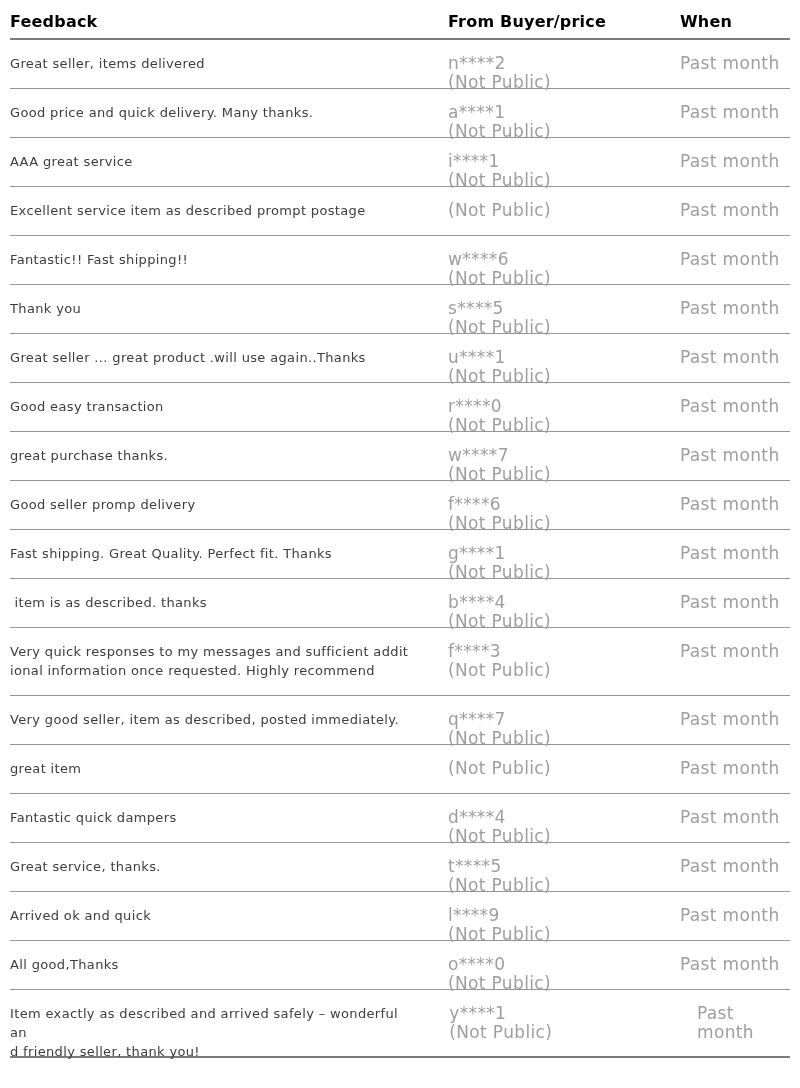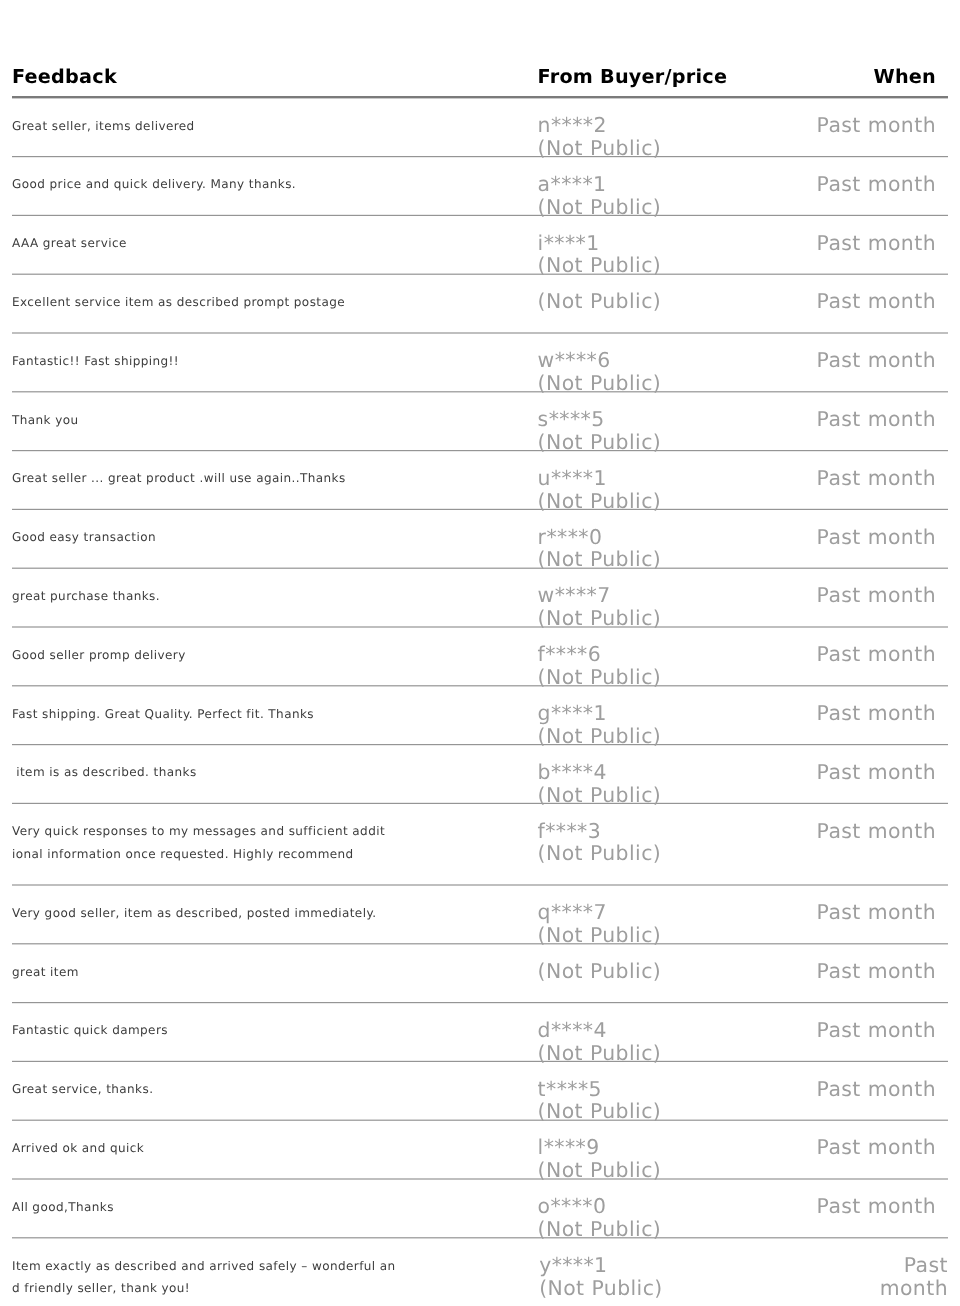--- a/index.html
+++ b/index.html
@@ -14,43 +14,42 @@
     width: 780px;
     margin-left: 10px;
   }
   .header-row {
     display: flex;
     align-items: flex-end;
     height: 40px;
     box-sizing: border-box;
     border-bottom: 2px solid #7b7b7b;
     padding-bottom: 7px;
-    margin-top: 42px;
   }
   .hdr {
     font-weight: bold;
     font-size: 16px;
     color: #000000;
     letter-spacing: 0.2px;
   }
   .col-feedback { width: 438px; }
   .col-buyer   { width: 232px; }
-  .col-when    { width: 100px; text-align: right; }
+  .col-when    { width: 100px; text-align: left; }
   .row {
     display: flex;
     box-sizing: border-box;
     height: 49px;
     padding-top: 14px;
     border-bottom: 1px solid #959595;
     overflow: visible;
   }
   .row.tall { height: 68px; }
   .row:last-child { border-bottom: 2px solid #7b7b7b; gap: 32px; }
   .feedback-text {
-    font-size: 10px;
+    font-size: 13px;
     color: #3d3d3d;
     line-height: 19px;
     letter-spacing: 0.35px;
     white-space: pre-wrap;
   }
   .buyer-id, .buyer-note, .when-text {
     font-size: 17px;
     color: #9e9e9e;
     line-height: 19px;
     letter-spacing: 0.35px;

